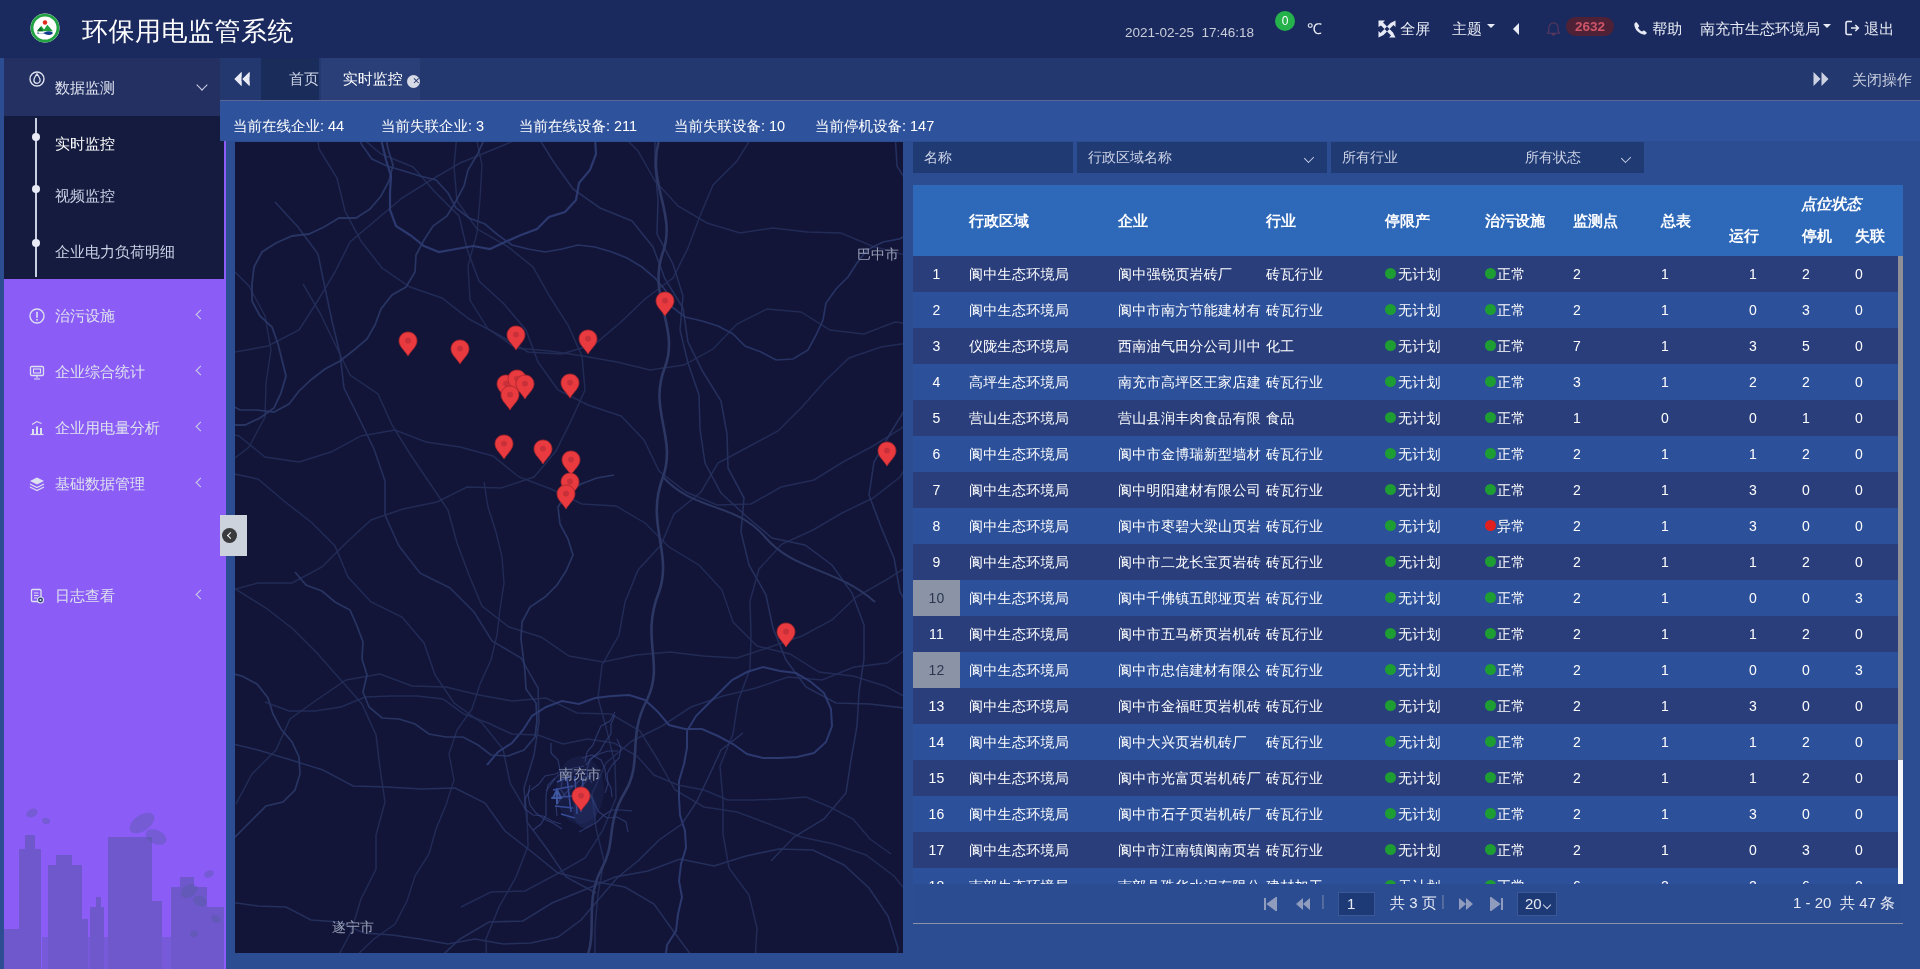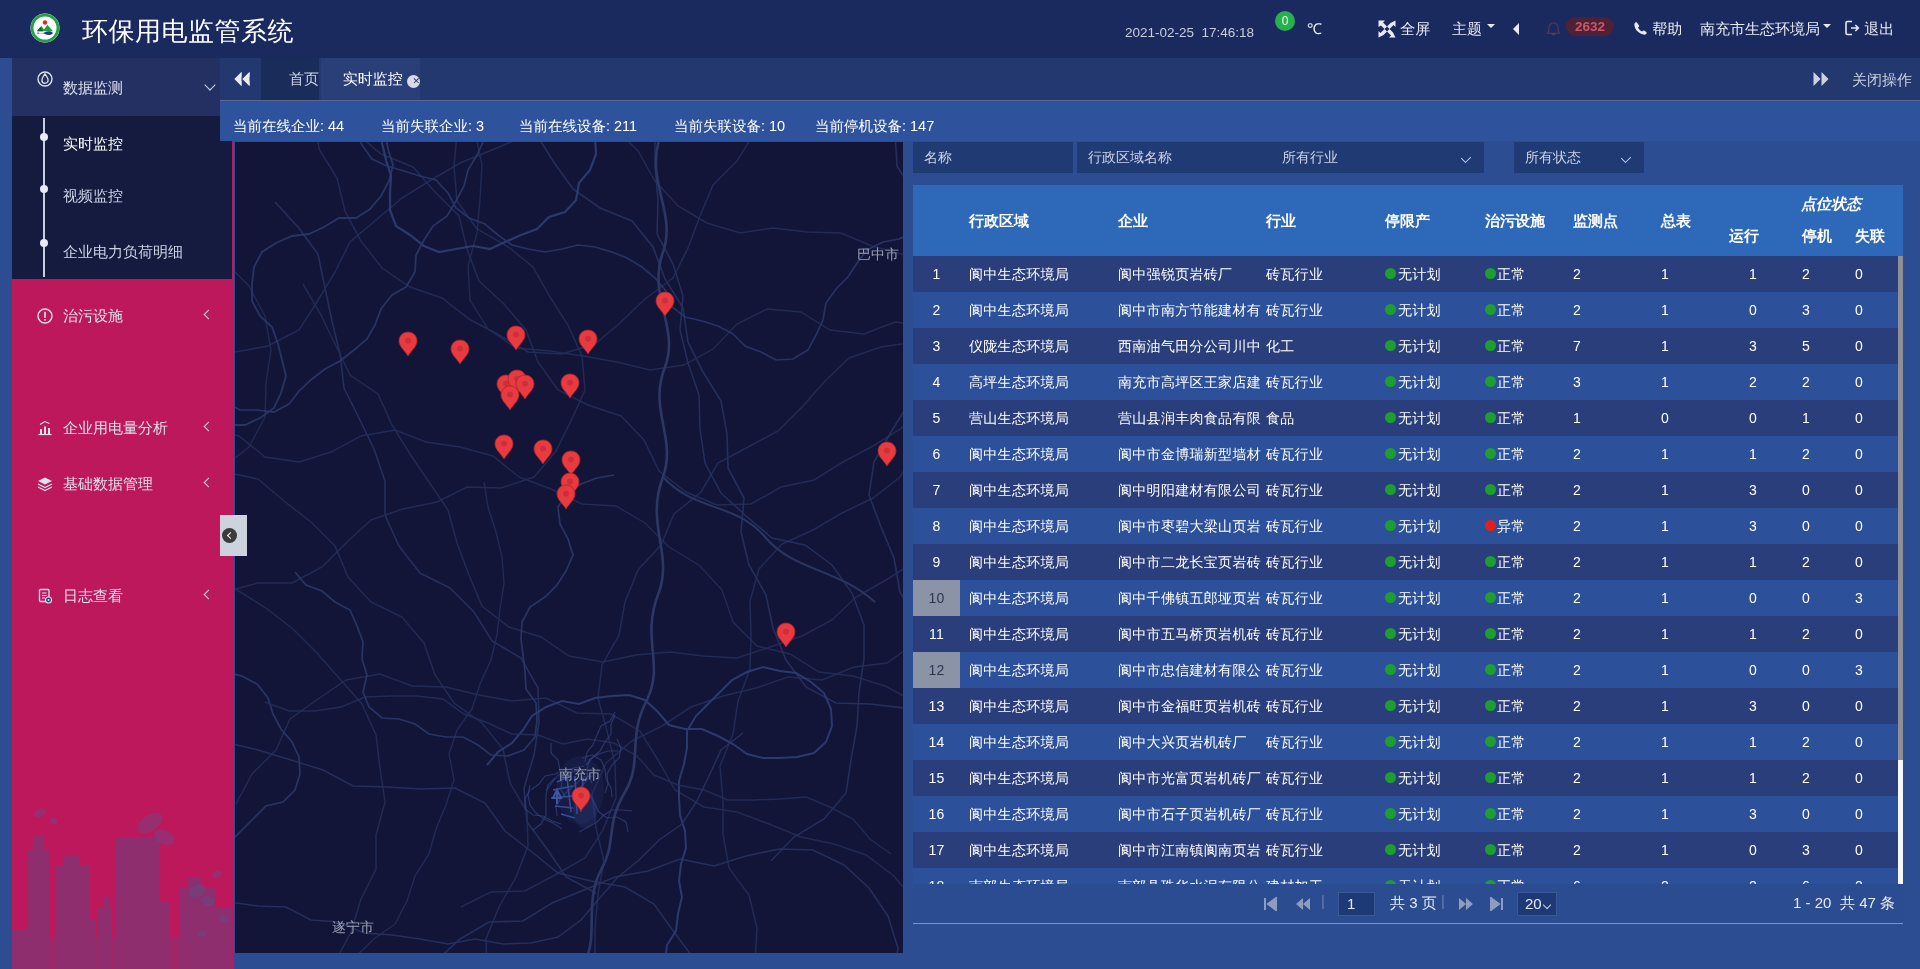--- a/index.html
+++ b/index.html
@@ -1,19 +1,19 @@
 <!DOCTYPE html>
 <html><head><meta charset="utf-8">
 <style>
 *{margin:0;padding:0;box-sizing:border-box;font-family:"Liberation Sans",sans-serif}
 body{width:1920px;height:969px;overflow:hidden;position:relative;background:#2d4d93}
 #top{position:absolute;left:0;top:0;width:1920px;height:58px;background:#1b2a5e;color:#fff}
 #title{position:absolute;left:82px;top:14px;font-size:26px;font-weight:normal;letter-spacing:0.5px}
 .tr-item{position:absolute;top:0;height:58px;line-height:58px;font-size:15px;color:#e8ebf5;white-space:nowrap}
-#side{position:absolute;left:12px;top:58px;width:222px;height:911px;background:#be185d;overflow:hidden}
+#side{position:absolute;left:4px;top:58px;width:222px;height:911px;background:#8b5cf6;overflow:hidden}
 #grp{position:absolute;left:0;top:0;width:220px;height:58px;background:#233061}
 #sub{position:absolute;left:0;top:58px;width:220px;height:163px;background:#141b3f}
 #sub .vline{position:absolute;left:31px;top:2px;width:2px;height:159px;background:#c9cfe2}
 .subitem{position:absolute;left:51px;font-size:15px;color:#ccd2e6;white-space:nowrap}
 .subdot{position:absolute;left:28px;width:8px;height:8px;border-radius:50%;background:#e8ebf5}
 .mitem{position:absolute;left:0;width:220px;height:40px}
 .mitem .txt{position:absolute;left:51px;top:50%;transform:translateY(-50%);font-size:15px;color:#dde1ef;white-space:nowrap}
 .mi{position:absolute;left:25px;top:50%;transform:translateY(-50%);width:16px;height:16px}
 .chev{position:absolute;right:20px;top:50%;width:7px;height:7px;margin-top:-5px;border-left:1.6px solid #ccd2e6;border-bottom:1.6px solid #ccd2e6;transform:rotate(45deg)}
 #tabbar{position:absolute;left:220px;top:58px;width:1700px;height:43px;background:#243870;border-bottom:1px solid #5a6693}
@@ -106,20 +106,29 @@
 <span class="subdot" style="top:123px"></span>
       <span class="subitem" style="top:127px">企业电力负荷明细</span>
 </div>
 <div class="mitem" style="top:238px">
       <svg class="mi" viewBox="0 0 16 16">
         <circle cx="8" cy="8" r="7" fill="none" stroke="#dde1ef" stroke-width="1.4"></circle>
         <rect x="7.2" y="3.8" width="1.6" height="6" fill="#dde1ef"></rect>
         <rect x="7.2" y="11" width="1.6" height="1.6" fill="#dde1ef"></rect>
       </svg>
       <span class="txt">治污设施</span>
+      <span class="chev"></span>
+    </div>
+<div class="mitem" style="top:294px">
+      <svg class="mi" viewBox="0 0 16 16">
+        <rect x="1.5" y="2.5" width="13" height="9" rx="1.2" fill="none" stroke="#dde1ef" stroke-width="1.3"></rect>
+        <rect x="4.5" y="5" width="7" height="4" fill="none" stroke="#dde1ef" stroke-width="1.1"></rect>
+        <path d="M8 11.5 v2.5 M5 15 h6" stroke="#dde1ef" stroke-width="1.2"></path>
+      </svg>
+      <span class="txt">企业综合统计</span>
       <span class="chev"></span>
     </div>
 <div class="mitem" style="top:350px">
       <svg class="mi" viewBox="0 0 16 16">
         <path d="M1.5 14.5 h13" stroke="#dde1ef" stroke-width="1.2"></path>
         <rect x="3" y="9" width="2" height="5.5" fill="#dde1ef"></rect>
         <rect x="7" y="6.5" width="2" height="8" fill="#dde1ef"></rect>
         <rect x="11" y="8" width="2" height="6.5" fill="#dde1ef"></rect>
         <path d="M3 4.5 L7.8 1.5 L12.5 3.5" stroke="#dde1ef" stroke-width="1.1" fill="none"></path>
       </svg>
@@ -280,21 +289,21 @@
 <use href="#pin" x="337" y="645"></use>
 </svg>
 <div id="collapse">
     <div class="cc">
       <div class="cv"></div>
     </div>
   </div>
 
 <div class="finput" style="left:913px;width:160px">名称</div>
 <div class="finput fsel" style="left:1077px;width:250px">行政区域名称<span class="ar"></span></div>
-<div class="finput fsel" style="left:1271px;width:213px">所有行业<span class="ar"></span></div>
+<div class="finput fsel" style="left:1331px;width:213px">所有行业<span class="ar"></span></div>
 <div class="finput fsel" style="left:1514px;width:130px">所有状态<span class="ar"></span></div>
 
 <div id="table">
 <div id="thead">
 <span class="th1" style="left:56px">行政区域</span>
 <span class="th1" style="left:205px">企业</span>
 <span class="th1" style="left:353px">行业</span>
 <span class="th1" style="left:472px">停限产</span>
 <span class="th1" style="left:572px">治污设施</span>
 <span class="th1" style="left:660px">监测点</span>

